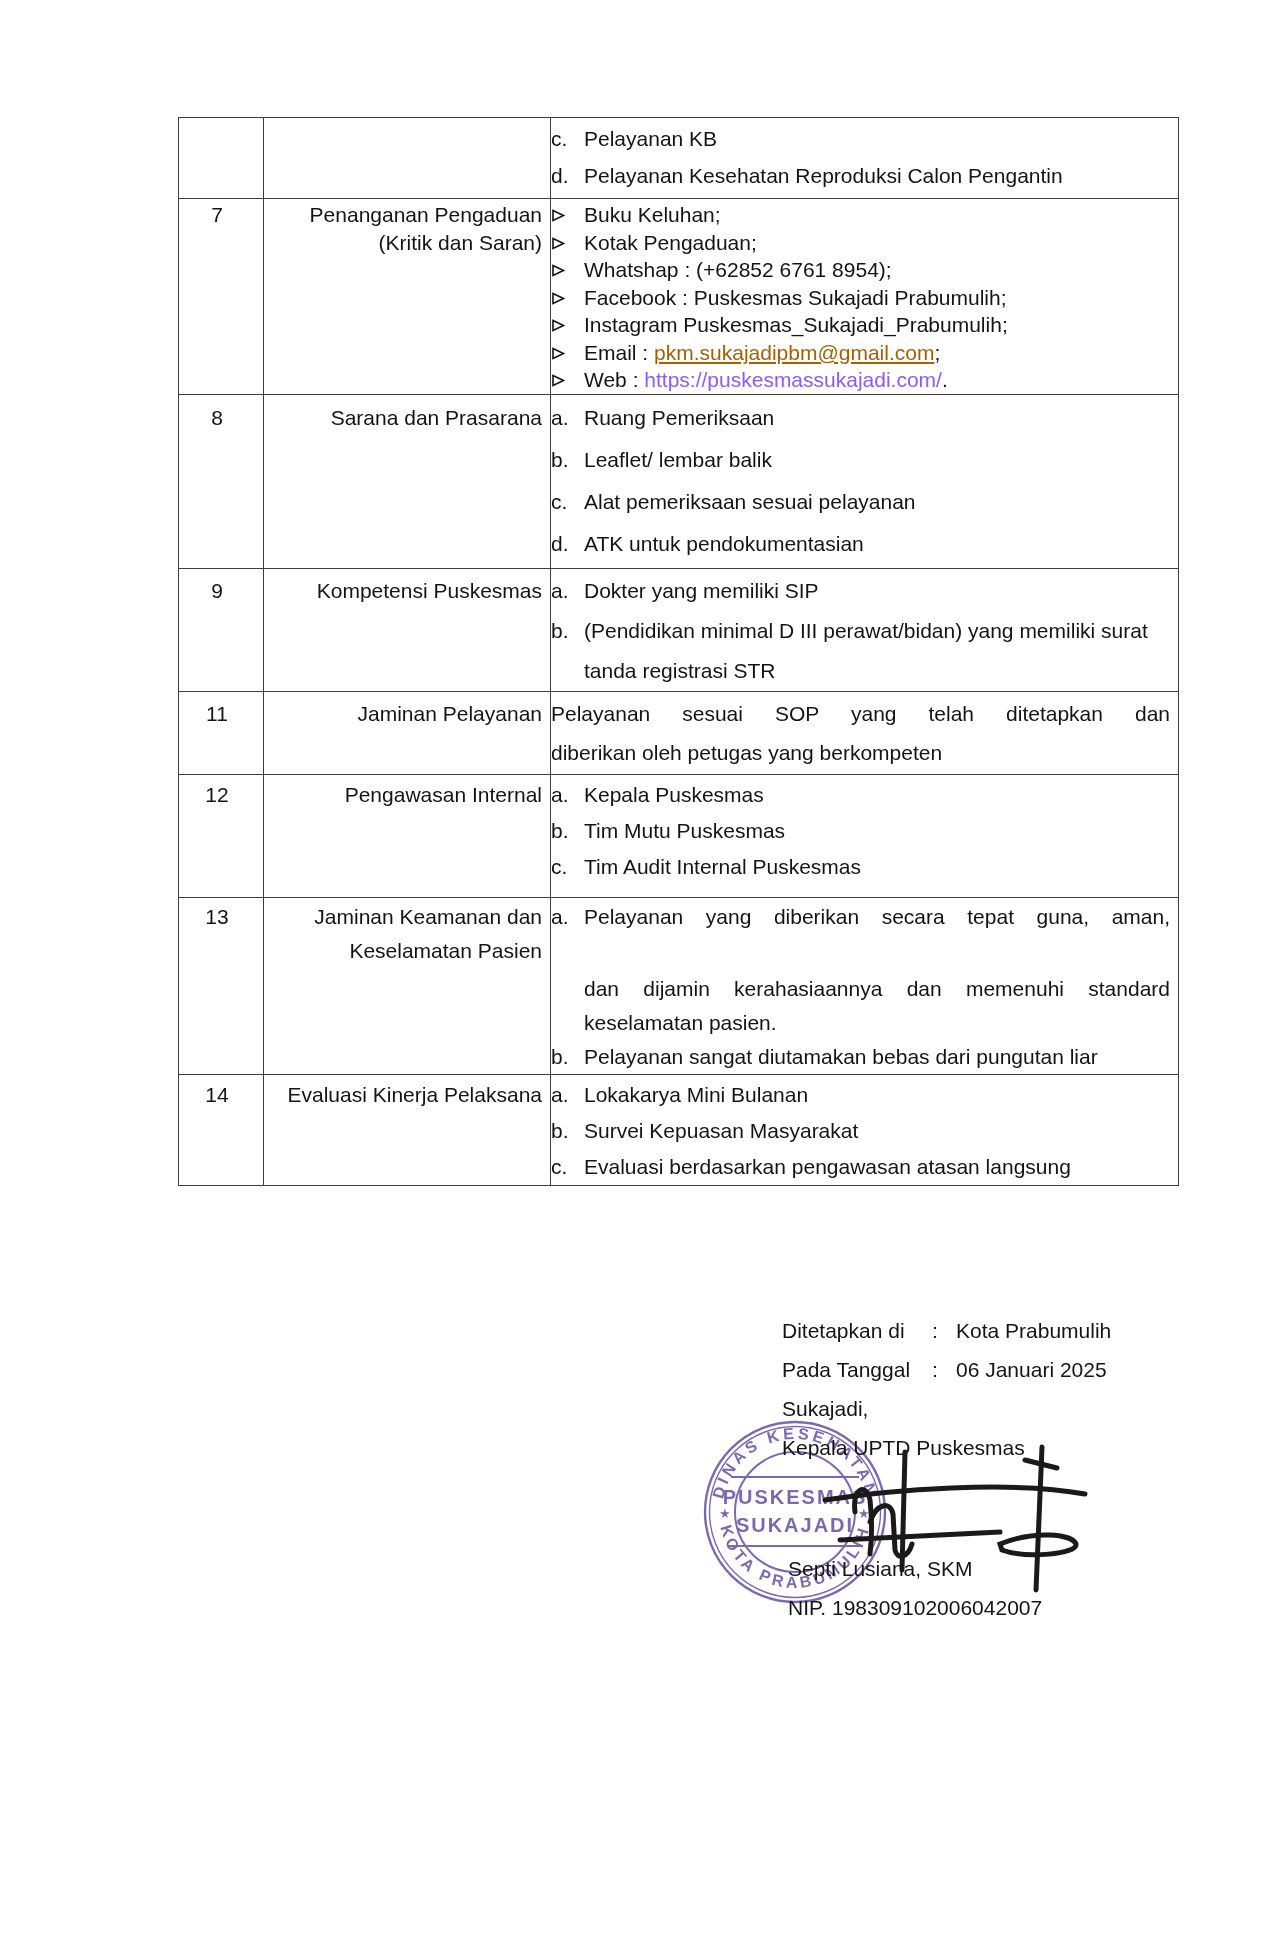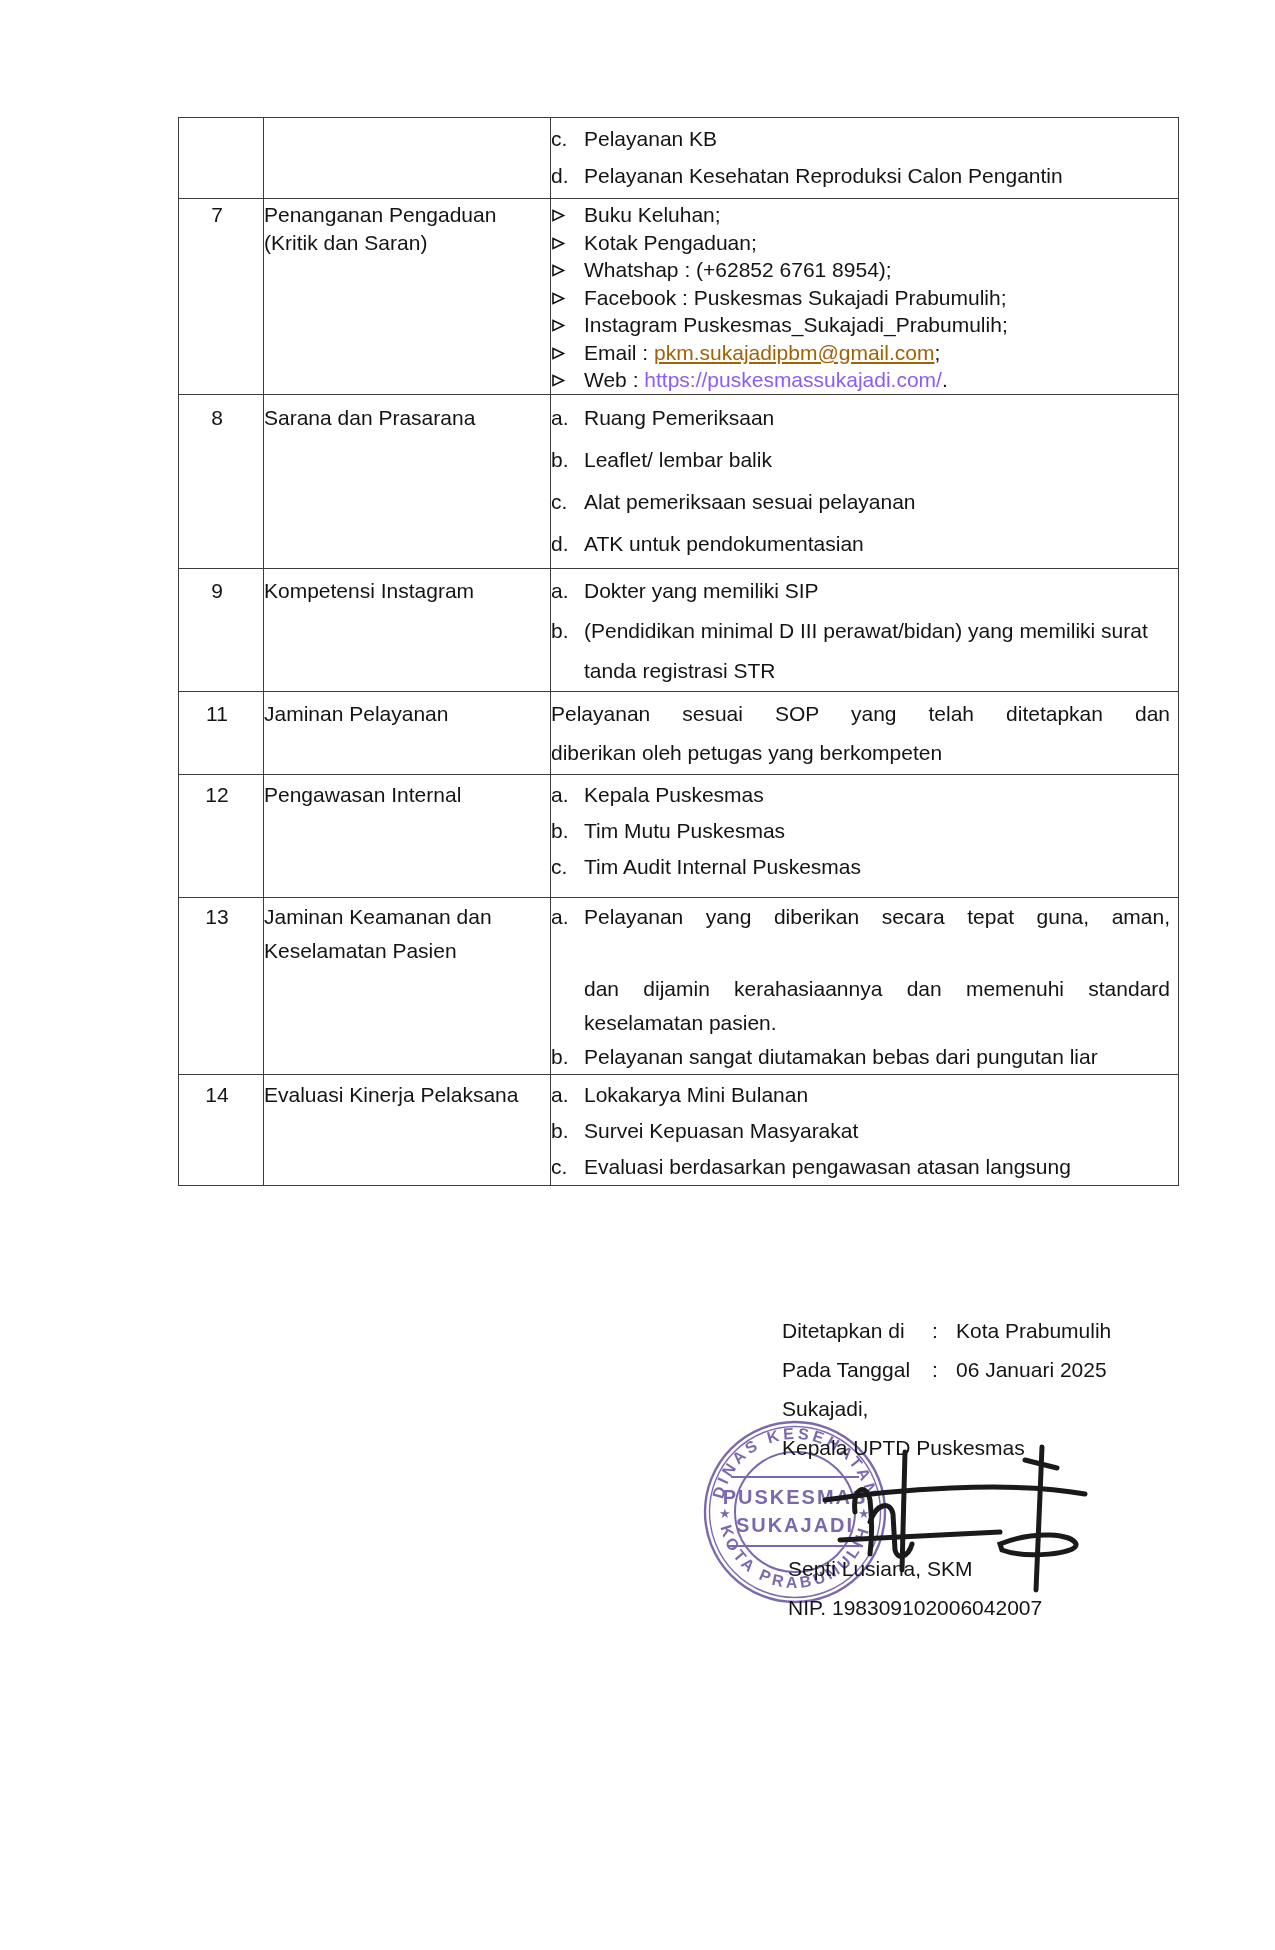--- a/index.html
+++ b/index.html
@@ -12,21 +12,21 @@
   
   table.std {
     position:absolute; left:178px; top:117px; width:973px;
     border-collapse:collapse; table-layout:fixed;
   }
   table.std td {
     border:1.5px solid #3d3d3d; vertical-align:top;
     padding:2px 8px 0 0; overflow:hidden;
   }
   td.c-no { width:76px; text-align:center; padding:2px 0 0 0; }
-  td.c-label { width:278px; padding-left:11px; padding-right:18px; }
+  td.c-label { width:278px; padding-left:11px; padding-right:18px;text-align:right; }
   td.c-detail { width:619px; padding-left:13px; padding-right:10px; }
   .item { display:flex; align-items:flex-start; }
   .marker { flex:0 0 33px; }
   .itext { flex:1 1 auto; min-width:0; }
   .bullet-ico { flex:0 0 33px; }
   .bullet-ico svg { display:block; margin-top:7px; }
   .just-all { text-align:justify; text-align-last:justify; }
   
   .r0 td { line-height:37px; } .r0 { height:81px; }
   .r1 td { line-height:27.5px; } .r1 { height:184px; }
@@ -159,21 +159,21 @@
         </div>
         <div class="item">
           <span class="marker">d.</span>
           <span class="itext">ATK untuk pendokumentasian</span>
         </div>
       </td>
     </tr>
 
     <tr class="r3">
       <td class="c-no">9</td>
-      <td class="c-label">Kompetensi Instagram</td>
+      <td class="c-label">Kompetensi Puskesmas</td>
       <td class="c-detail">
         <div class="item">
           <span class="marker">a.</span>
           <span class="itext">Dokter yang memiliki SIP</span>
         </div>
         <div class="item">
           <span class="marker">b.</span>
           <span class="itext">(Pendidikan minimal D III perawat/bidan) yang memiliki surat tanda registrasi STR</span>
         </div>
       </td>

